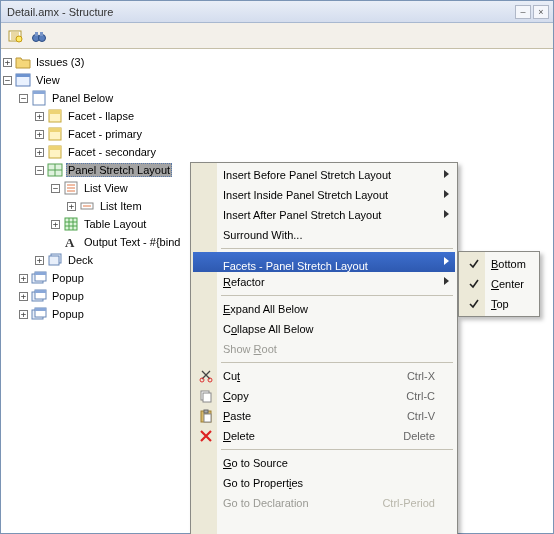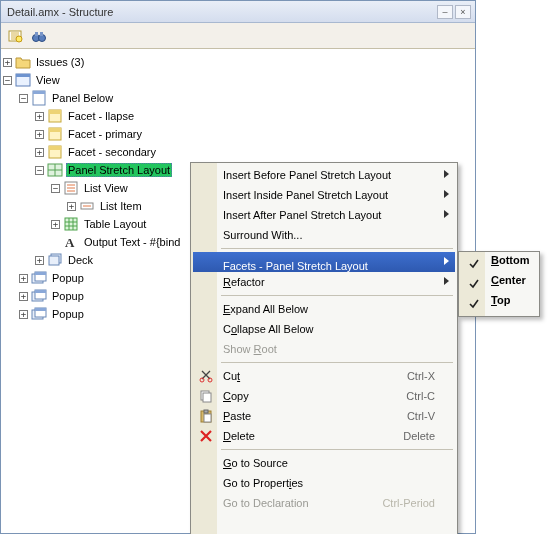--- a/index.html
+++ b/index.html
@@ -8,21 +8,21 @@
     font-family: Tahoma, "Segoe UI", sans-serif;
     font-size: 11px;
     background: #fff;
     width: 554px;
     height: 534px;
     position: relative;
     overflow: hidden;
   }
   .window {
     border: 1px solid #7a94b5;
-    width: 476px;
+    width: 554px;
     height: 534px;
     background: #fff;
     display: flex;
     flex-direction: column;
   }
   .titlebar {
     height: 22px;
     background: linear-gradient(#e9eef7, #d4ddee);
     border-bottom: 1px solid #a8b8d0;
     display: flex;
@@ -77,21 +77,21 @@
     cursor:pointer; margin-right:3px;
     font-family: monospace;
   }
   .expander.blank { border:none; background:transparent; }
   .nicon {
     width:16px; height:16px; margin-right:3px;
     display:inline-flex; align-items:center; justify-content:center;
   }
   .nlabel { padding: 1px 2px; }
   .nlabel.selected {
-    background:#22c55e;
+    background:#a3a3a3;
     border:1px dotted #5577aa;
     padding:0 1px;
   }
 
   
   .ctx {
     position:absolute;
     background:#f7f7f4;
     border:1px solid #8a8a85;
     box-shadow: 3px 3px 4px rgba(0,0,0,.25);
@@ -139,24 +139,23 @@
     border:1px solid #8a8a85;
     box-shadow: 3px 3px 4px rgba(0,0,0,.25);
     padding:2px;
   }
   .submenu .iconcol {
     position:absolute; left:0; top:0; bottom:0; width:26px;
     background:#ece9d8;
   }
   .sub-item {
     position:relative;
-    display:flex; align-items:flex-start;
+    display:flex; align-items:center;
     height:20px;
     padding: 0 14px 0 30px;
-    font-weight: bold;
   }
   .sub-item .check {
     position:absolute; left:7px; top:4px;
     width:12px;height:12px;
   }
 
   
   svg { display:block; }
 </style>
 </head>

